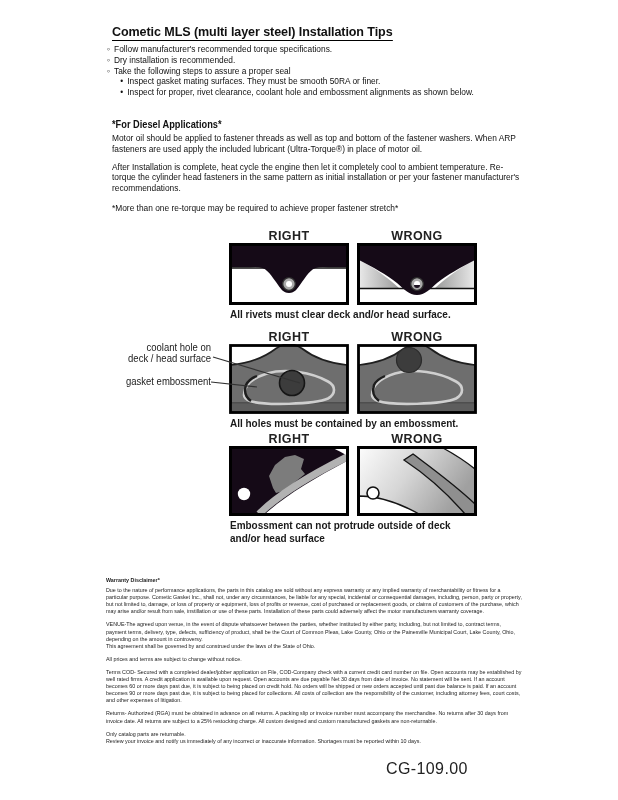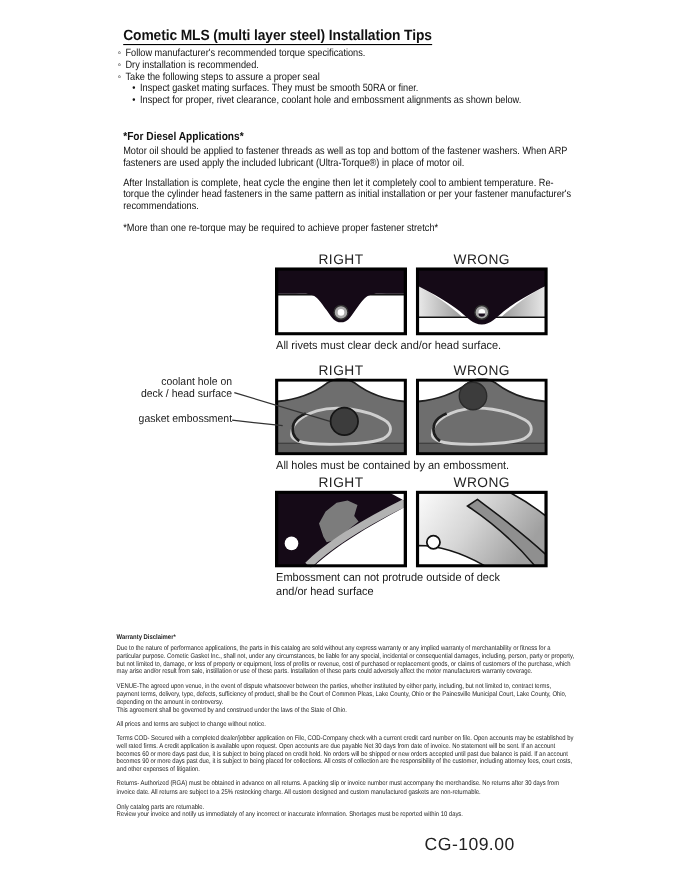--- a/index.html
+++ b/index.html
@@ -19,21 +19,21 @@
   .brow{white-space:nowrap;}
   .brow .mk{display:inline-block;width:8px;}
   .brow.sub{padding-left:15px;}
 
   .diesel{left:112px;top:118px;}
   .d-head{font-weight:bold;font-size:10.5px;line-height:12px;margin-bottom:3px;}
   .d-p1{margin-top:3px;}
   .d-p2{margin-top:7px;}
   .d-p3{margin-top:9px;}
 
-  .fig{left:250px;}
+  .fig{left:229px;font-weight:bold;}
   .fig1{top:229px;} .fig2{top:330px;} .fig3{top:432px;}
   .lab-row{display:flex;gap:8px;height:13px;}
   .lab{width:120px;text-align:center;font-size:12.5px;letter-spacing:0.4px;color:#222;
        white-space:nowrap;}
   .box-row{display:flex;gap:8px;margin-top:1px;}
   .box-row svg{display:block;}
   .caption{margin-top:3px;margin-left:1px;font-size:10.5px;line-height:12.5px;color:#1a1a1a;
            transform:scaleX(0.95);transform-origin:0 0;white-space:pre-line;width:280px;}
 
   .side-labels{left:95px;top:342px;width:116px;text-align:right;font-size:10px;

